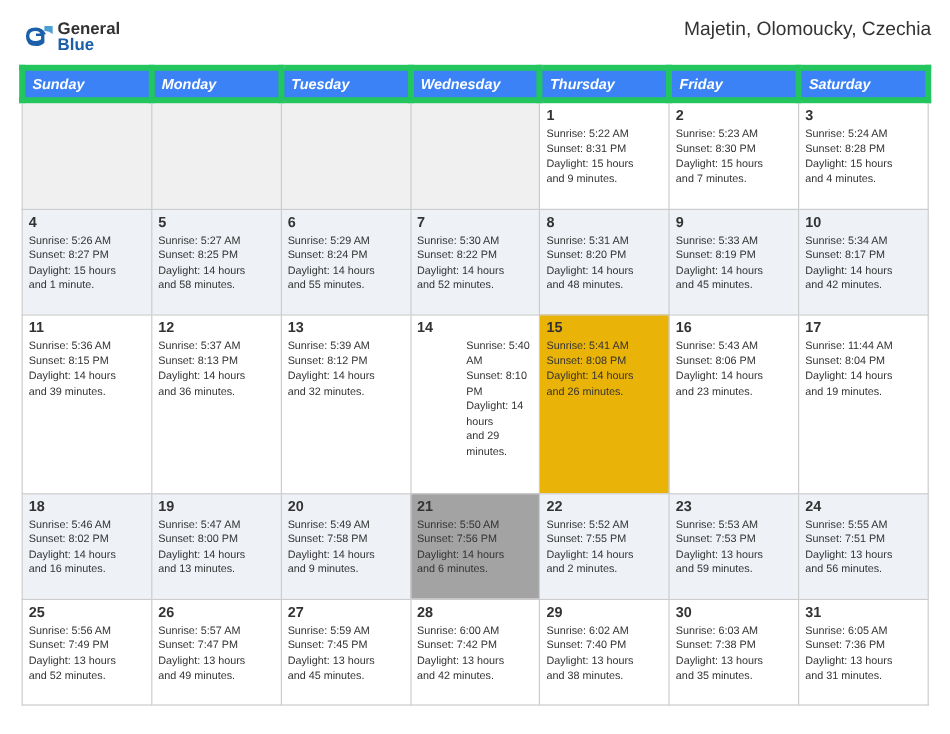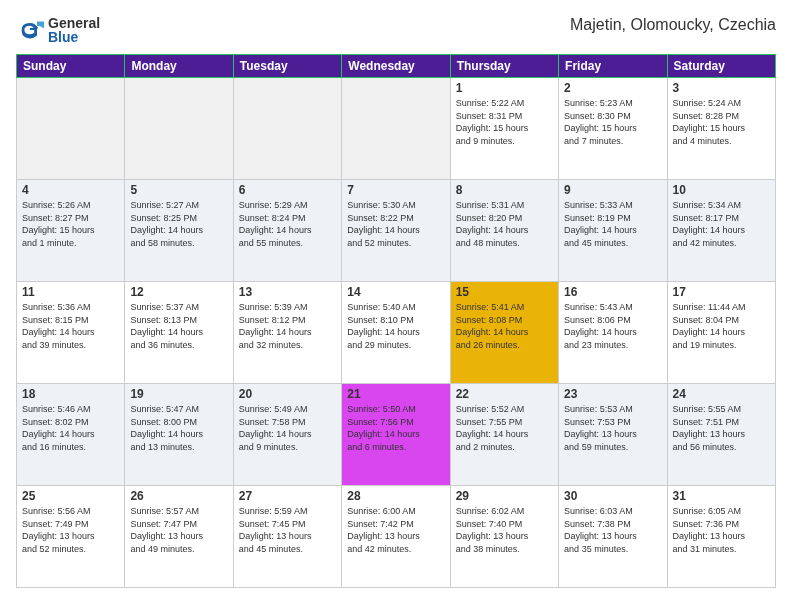--- a/index.html
+++ b/index.html
@@ -61,26 +61,27 @@
       color: #333;
     }
     .calendar {
       flex: 1;
       border: 1px solid #ccc;
       border-collapse: collapse;
       width: 100%;
       table-layout: fixed;
     }
     .calendar th {
-      background: #4c1d95;
+      background: #3b82f6;
       color: #fff;
       text-align: left;
       padding: 4px 6px;
       font-size: 12px;
-      border: 1px solid #22c55e;
+      border: 5px solid #22c55e;
+      font-style: italic;
     }
     .calendar td {
       border: 1px solid #ccc;
       vertical-align: top;
       padding: 3px 5px;
       font-size: 9.5px;
       color: #333;
       background: #fff;
     }
     .calendar td.empty {
@@ -230,21 +231,21 @@
           </td>
           <td style="background: rgb(255, 255, 255);">
             <span class="day-num">13</span>
             <div class="day-info" style="white-space: pre-line;">Sunrise: 5:39 AM
 Sunset: 8:12 PM
 Daylight: 14 hours
 and 32 minutes.</div>
           </td>
           <td style="background: rgb(255, 255, 255);">
             <span class="day-num">14</span>
-            <div class="day-info" style="white-space: pre-line;">Sunrise: 5:40 AM
+            <div class="day-info" style="white-space: pre-line; margin-left: 41px;">Sunrise: 5:40 AM
 Sunset: 8:10 PM
 Daylight: 14 hours
 and 29 minutes.</div>
           </td>
           <td style="background: #eab308; margin-left: 40px;">
             <span class="day-num">15</span>
             <div class="day-info" style="white-space: pre-line;">Sunrise: 5:41 AM
 Sunset: 8:08 PM
 Daylight: 14 hours
 and 26 minutes.</div>
@@ -279,21 +280,21 @@
 Daylight: 14 hours
 and 13 minutes.</div>
           </td>
           <td style="background: rgb(238, 242, 247);">
             <span class="day-num">20</span>
             <div class="day-info" style="white-space: pre-line;">Sunrise: 5:49 AM
 Sunset: 7:58 PM
 Daylight: 14 hours
 and 9 minutes.</div>
           </td>
-          <td style="background: #d946ef;">
+          <td style="background: #a3a3a3;">
             <span class="day-num">21</span>
             <div class="day-info" style="white-space: pre-line;">Sunrise: 5:50 AM
 Sunset: 7:56 PM
 Daylight: 14 hours
 and 6 minutes.</div>
           </td>
           <td style="background: rgb(238, 242, 247);">
             <span class="day-num">22</span>
             <div class="day-info" style="white-space: pre-line;">Sunrise: 5:52 AM
 Sunset: 7:55 PM

